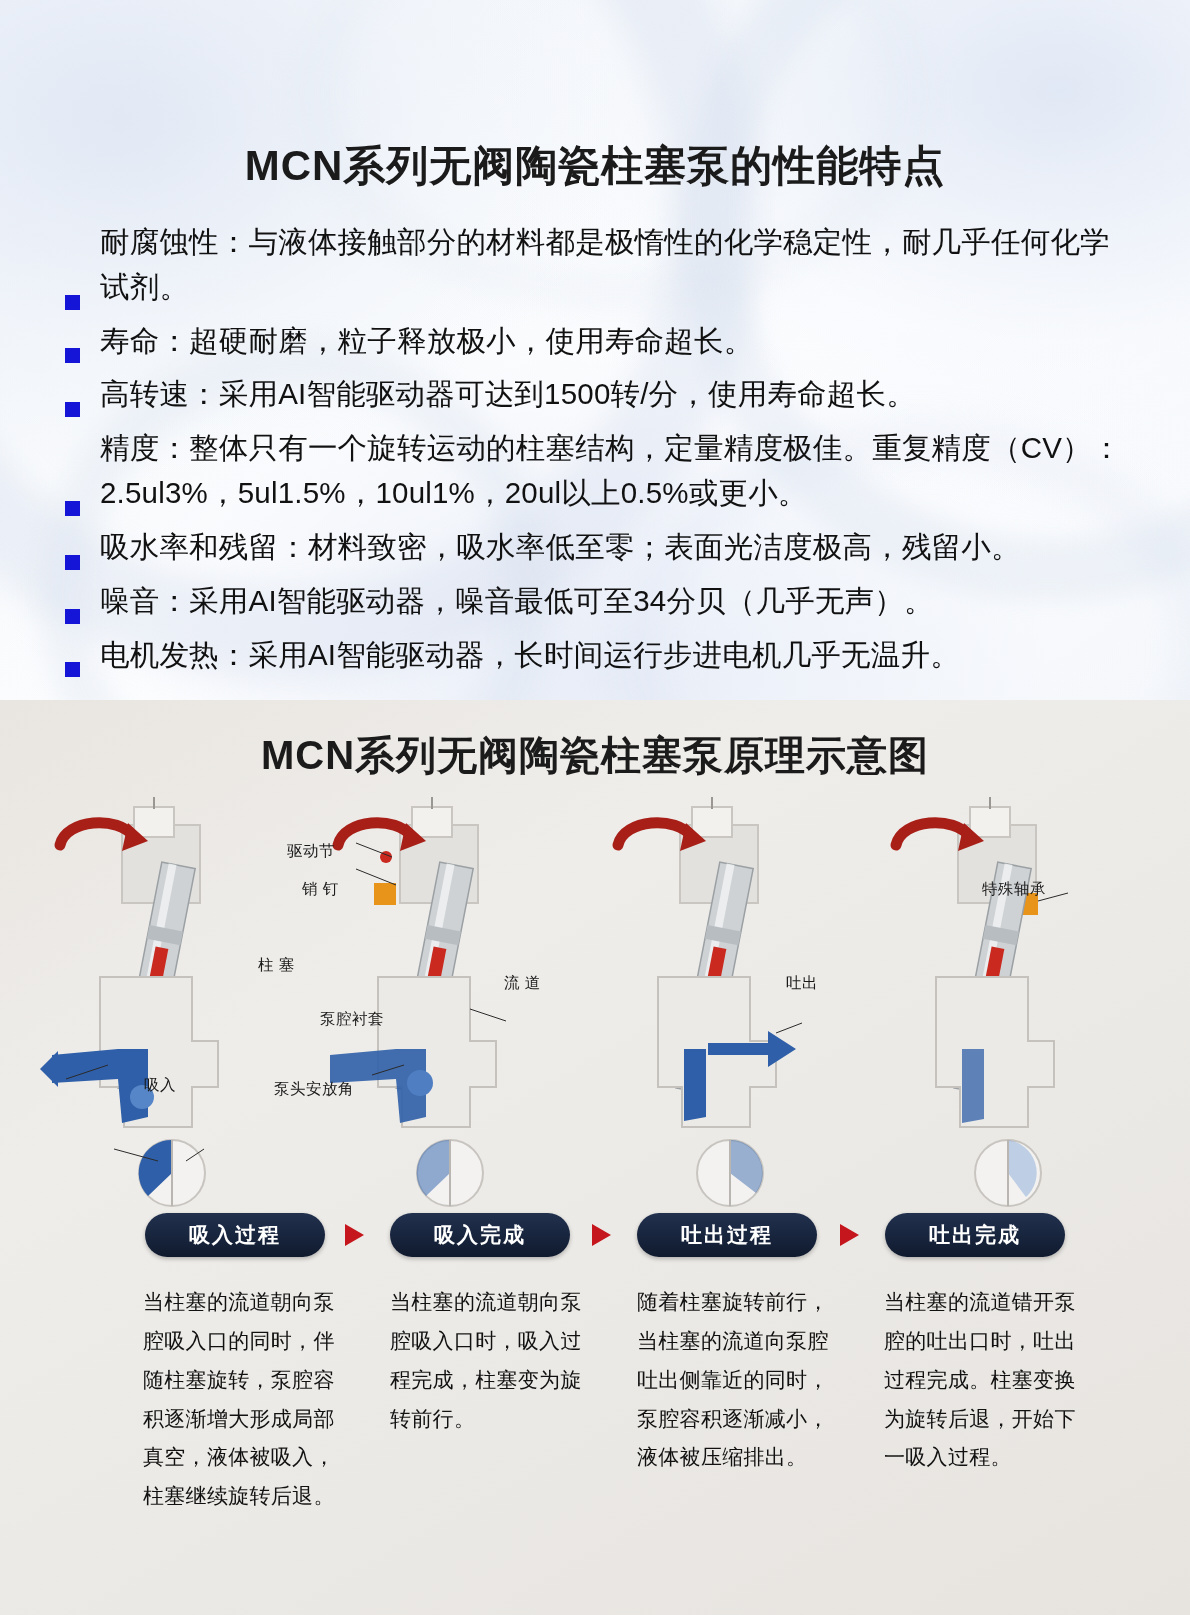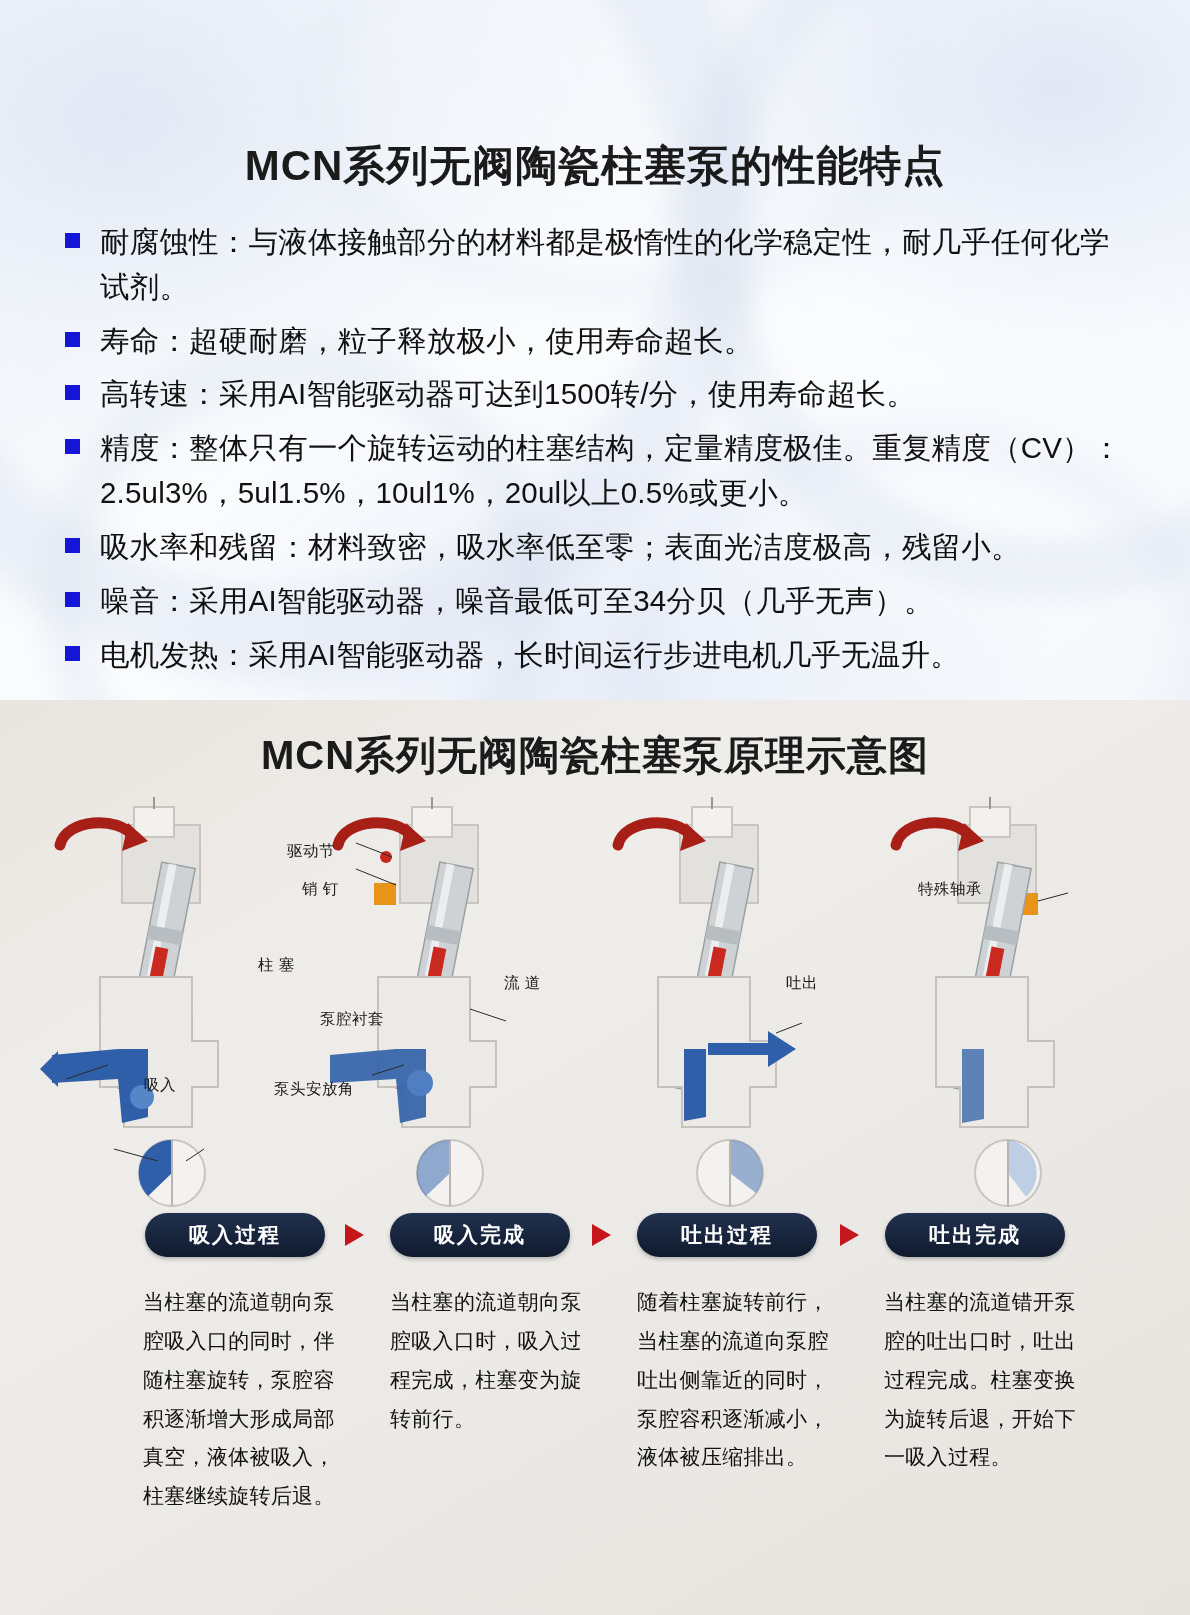--- a/index.html
+++ b/index.html
@@ -90,21 +90,21 @@
     padding-top: 106px;
     padding-bottom: 12px;
   }
   .bullet-list {
     list-style: none;
     margin: 14px 0 0 0;
     padding: 0 18px 0 28px;
   }
   .bullet-item {
     display: flex;
-    align-items: flex-start;
+    align-items: flex-end;
     margin-bottom: 9px;
   }
   .bullet-marker {
     flex: 0 0 auto;
     width: 15px;
     height: 15px;
     background: #1515d8;
     margin-top: 13px;
     margin-right: 20px;
   }
@@ -387,21 +387,21 @@
       </div>
 
       <span class="diag-label" style="left:287px; top:44px;">驱动节</span>
       <span class="diag-label" style="left:302px; top:82px;">销 钉</span>
       <span class="diag-label" style="left:258px; top:158px;">柱 塞</span>
       <span class="diag-label" style="left:504px; top:176px;">流 道</span>
       <span class="diag-label" style="left:320px; top:212px;">泵腔衬套</span>
       <span class="diag-label" style="left:144px; top:278px;">吸入</span>
       <span class="diag-label" style="left:274px; top:282px;">泵头安放角</span>
       <span class="diag-label" style="left:786px; top:176px;">吐出</span>
-      <span class="diag-label" style="left:918px; top:82px;text-align:center;">特殊轴承</span>
+      <span class="diag-label" style="left:982px; top:82px;text-align:center;">特殊轴承</span>
     </div>
 
     <div class="stages">
       <div class="stage-pill p1">吸入过程</div>
       <div class="stage-arrow a1"></div>
       <div class="stage-pill p2">吸入完成</div>
       <div class="stage-arrow a2"></div>
       <div class="stage-pill p3">吐出过程</div>
       <div class="stage-arrow a3"></div>
       <div class="stage-pill p4">吐出完成</div>

